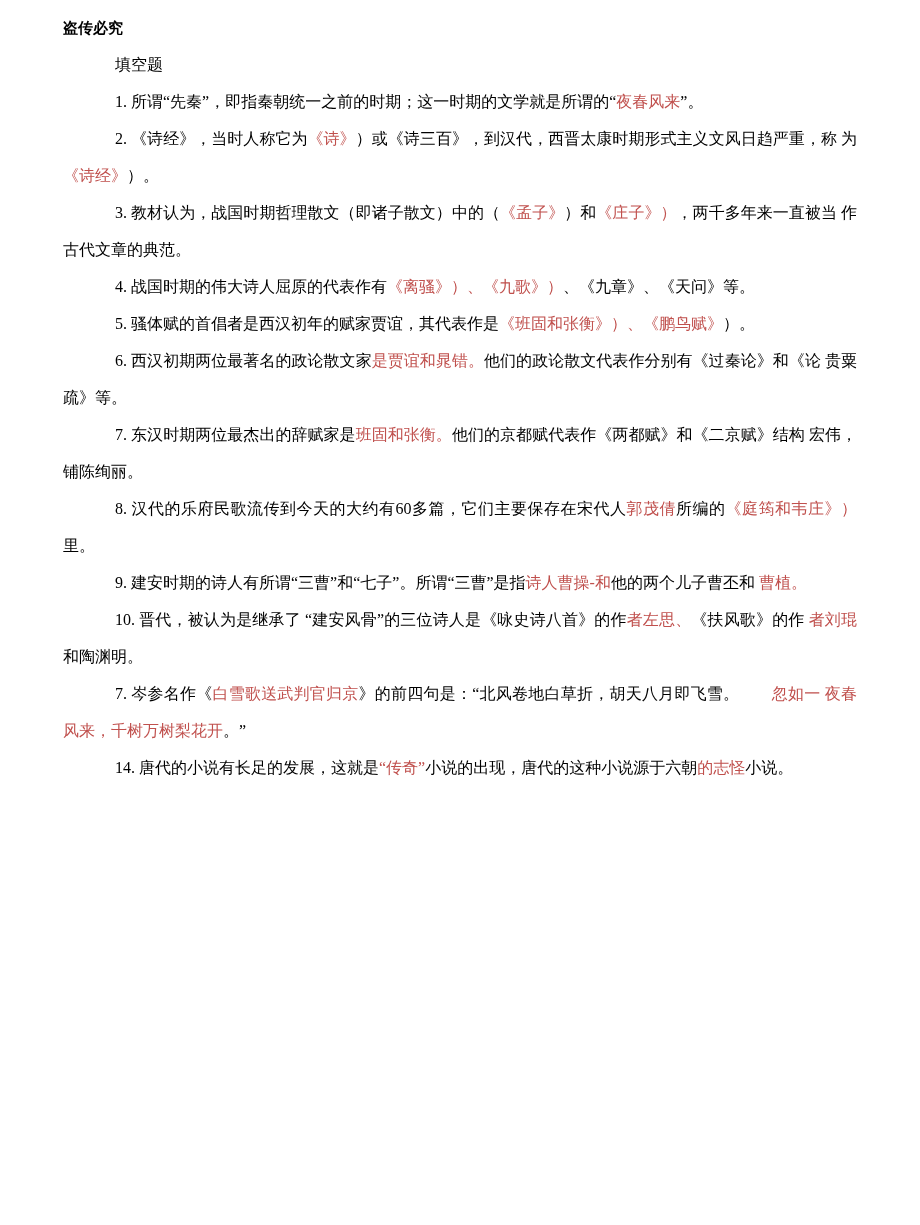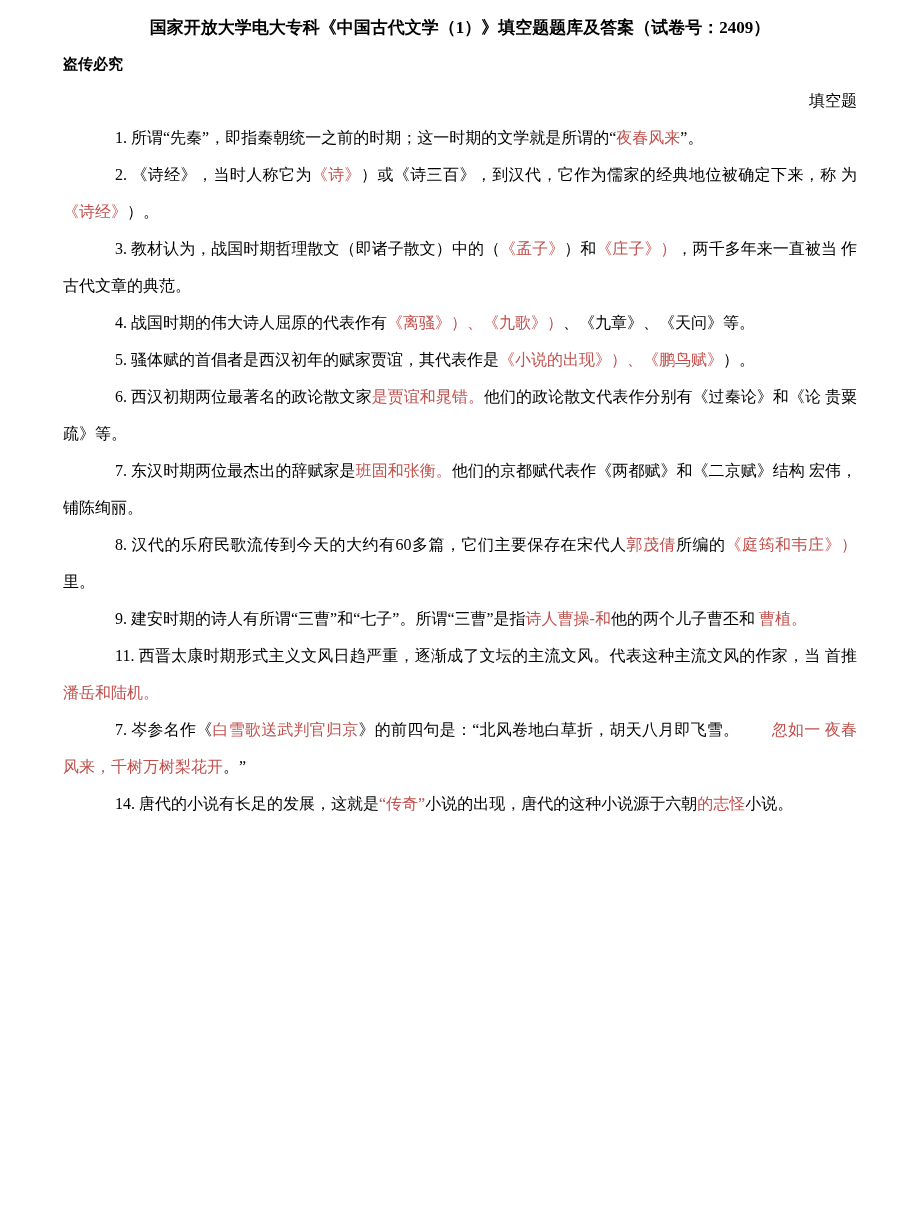--- a/index.html
+++ b/index.html
@@ -30,48 +30,46 @@
     font-size: 15px;
     font-weight: bold;
     text-align: left;
     line-height: 36px;
   }
   .section-label {
     margin: 0;
     font-size: 16px;
     line-height: 37px;
     text-indent: 52px;
-    text-align: right;
   }
   .item {
     margin: 0;
     font-size: 16px;
     line-height: 37px;
     text-align: justify;
     text-indent: 52px;
     word-break: break-all;
   }
   .ans {
     color: var(--answer-red, #c0504d);
   }
 </style>
 </head>
 <body style="color: rgb(0, 0, 0);">
 
 <div class="page" style="background: rgb(255, 255, 255);">
-  <h1 class="title">国家开放大学电大专科《中国古代文学（1）》填空题题库及答案（试卷号：2409）</h1>
   <div class="subtitle">盗传必究</div>
   <div class="section-label">填空题</div>
   <div id="question-list">
       <p class="item"><span class="txt">1.  所谓“先秦”，即指秦朝统一之前的时期；这一时期的文学就是所谓的“</span><span class="ans">夜春风来</span><span class="txt">”。</span></p>
-      <p class="item"><span class="txt">2.  《诗经》，当时人称它为</span><span class="ans">《诗》</span><span class="txt">）或《诗三百》，到汉代，它作为儒家的经典地位被确定下来，称 为 </span><span class="ans">《诗经》</span><span class="txt">）。</span></p>
+      <p class="item"><span class="txt">2.  《诗经》，当时人称它为</span><span class="ans">《诗》</span><span class="txt">）或《诗三百》，到汉代，西晋太康时期形式主义文风日趋严重，称 为 </span><span class="ans">《诗经》</span><span class="txt">）。</span></p>
       <p class="item"><span class="txt">3.  教材认为，战国时期哲理散文（即诸子散文）中的（</span><span class="ans">《孟子》</span><span class="txt">）和</span><span class="ans">《庄子》）</span><span class="txt">，两千多年来一直被当 作古代文章的典范。</span></p>
       <p class="item"><span class="txt">4.  战国时期的伟大诗人屈原的代表作有</span><span class="ans">《离骚》）、《九歌》）</span><span class="txt">、《九章》、《天问》等。</span></p>
-      <p class="item"><span class="txt">5.  骚体赋的首倡者是西汉初年的赋家贾谊，其代表作是</span><span class="ans">《小说的出现》）、《鹏鸟赋》</span><span class="txt">）。</span></p>
+      <p class="item"><span class="txt">5.  骚体赋的首倡者是西汉初年的赋家贾谊，其代表作是</span><span class="ans">《班固和张衡》）、《鹏鸟赋》</span><span class="txt">）。</span></p>
       <p class="item"><span class="txt">6.  西汉初期两位最著名的政论散文家</span><span class="ans">是贾谊和晁错。</span><span class="txt">他们的政论散文代表作分别有《过秦论》和《论 贵粟疏》等。</span></p>
       <p class="item"><span class="txt">7.  东汉时期两位最杰出的辞赋家是</span><span class="ans">班固和张衡。</span><span class="txt">他们的京都赋代表作《两都赋》和《二京赋》结构 宏伟，铺陈绚丽。</span></p>
       <p class="item"><span class="txt">8.  汉代的乐府民歌流传到今天的大约有60多篇，它们主要保存在宋代人</span><span class="ans">郭茂倩</span><span class="txt">所编的</span><span class="ans">《庭筠和韦庄》）</span><span class="txt"> 里。</span></p>
       <p class="item"><span class="txt">9.  建安时期的诗人有所谓“三曹”和“七子”。所谓“三曹”是指</span><span class="ans">诗人曹操-和</span><span class="txt">他的两个儿子曹丕和 </span><span class="ans">曹植。</span></p>
-      <p class="item"><span class="txt">11.  西晋太康时期形式主义文风日趋严重，逐渐成了文坛的主流文风。代表这种主流文风的作家，当 首推</span><span class="ans">潘岳和陆机。</span></p>
+      <p class="item"><span class="txt">10.  晋代，被认为是继承了 “建安风骨”的三位诗人是《咏史诗八首》的作</span><span class="ans">者左思、</span><span class="txt">《扶风歌》的作 </span><span class="ans">者刘琨</span><span class="txt"> 和陶渊明。</span></p>
       <p class="item"><span class="txt">7.  岑参名作《</span><span class="ans">白雪歌送武判官归京</span><span class="txt">》的前四句是：“北风卷地白草折，胡天八月即飞雪。　　</span><span class="ans">忽如一 夜春风来，千树万树梨花开</span><span class="txt">。”</span></p>
       <p class="item"><span class="txt">14.  唐代的小说有长足的发展，这就是</span><span class="ans">“传奇”</span><span class="txt">小说的出现，唐代的这种小说源于六朝</span><span class="ans">的志怪</span><span class="txt">小说。</span></p>
     </div>
 </div>
 
 </body></html>

